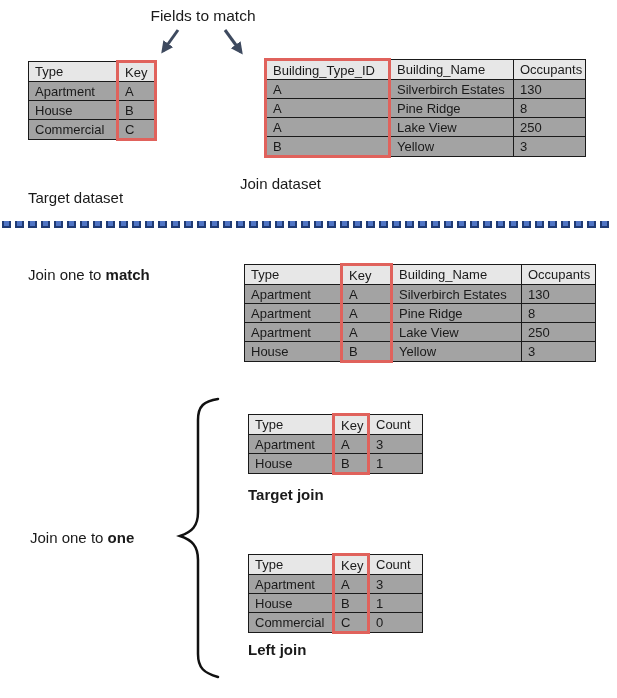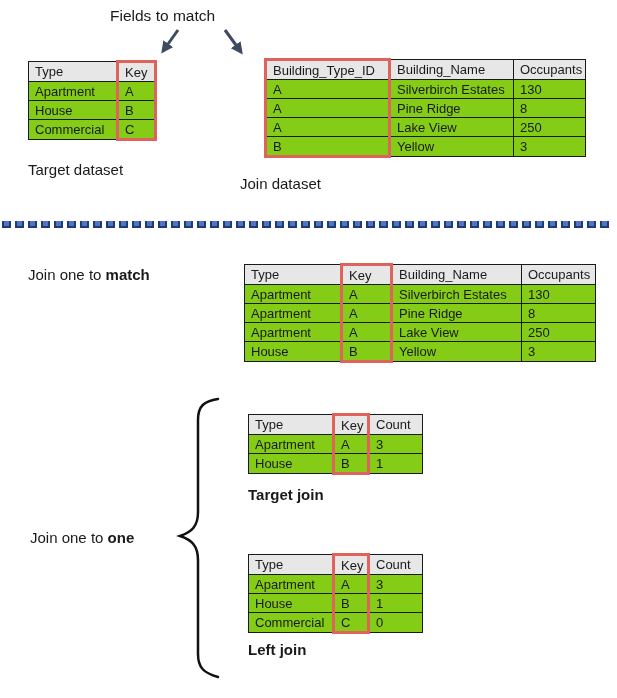--- a/index.html
+++ b/index.html
@@ -14,35 +14,35 @@
   body{font-family:"Liberation Sans","DejaVu Sans",sans-serif;color:#1a1a1a;}
   .canvas{position:relative;width:617px;height:698px;background:#fff;overflow:hidden;}
   .abs{position:absolute;}
   .lbl{font-size:15px;white-space:nowrap;}
   .lbl b{font-weight:bold;}
   .join-lbl{font-size:15px;font-weight:bold;white-space:nowrap;}
   table{border-collapse:collapse;table-layout:fixed;font-size:13px;}
   th,td{border:1px solid var(--line);height:18px;line-height:17px;padding:0 3px 0 6px;
         text-align:left;font-weight:normal;white-space:nowrap;overflow:hidden;}
   th{background:var(--header-gray);margin-left:8px;}
-  td{background:#84cc16;}
+  td{background:#a3a3a3;}
   .key{border-left:3px solid var(--red);border-right:3px solid var(--red);}
   .key-top{border-top:3px solid var(--red);}
   .key-bottom{border-bottom:3px solid var(--red);}
   .divider{display:flex;gap:4px;overflow:hidden;height:8px;}
   .divider-unit{flex:0 0 9px;height:7px;background:var(--divider-light);
                 border:2px solid var(--divider-dark);border-top:none;box-sizing:border-box;}
   svg{display:block;}
 </style>
 </head>
 <body>
 
 <div class="canvas">
 
-  <div class="abs lbl" style="left:110px;top:7px;width:200px;font-size:15.5px;">Fields to match</div>
+  <div class="abs lbl" style="left:103px;top:7px;width:200px;text-align:center;font-size:15.5px;">Fields to match</div>
 
   <svg class="abs" style="left:140px;top:28px;" width="120" height="34" viewBox="0 0 120 34">
     <defs>
       <marker id="ah" markerUnits="userSpaceOnUse" markerWidth="14" markerHeight="14" refX="9" refY="6" orient="auto">
         <path d="M0,0 L12,6 L0,12 Z" fill="#3e4a5f"></path>
       </marker>
     </defs>
     <line x1="38" y1="2" x2="23" y2="23" stroke="#3e4a5f" stroke-width="3" marker-end="url(#ah)"></line>
     <line x1="85" y1="2" x2="101" y2="24" stroke="#3e4a5f" stroke-width="3" marker-end="url(#ah)"></line>
   </svg>
@@ -104,21 +104,21 @@
           <td>250</td>
         </tr>
         <tr>
           <td class="key key-bottom">B</td>
           <td>Yellow</td>
           <td>3</td>
         </tr>
       </tbody>
     </table>
 
-  <div class="abs lbl" style="left:28px;top:161px;">Target dataset</div>
+  <div class="abs lbl" style="left:28px;top:189px;">Target dataset</div>
 
   <div class="abs lbl" style="left:240px;top:175px;">Join dataset</div>
 
   <div class="abs divider" style="left:2px;top:221px;width:613px;">
       <span class="divider-unit"></span>
       <span class="divider-unit"></span>
       <span class="divider-unit"></span>
       <span class="divider-unit"></span>
       <span class="divider-unit"></span>
       <span class="divider-unit"></span>

